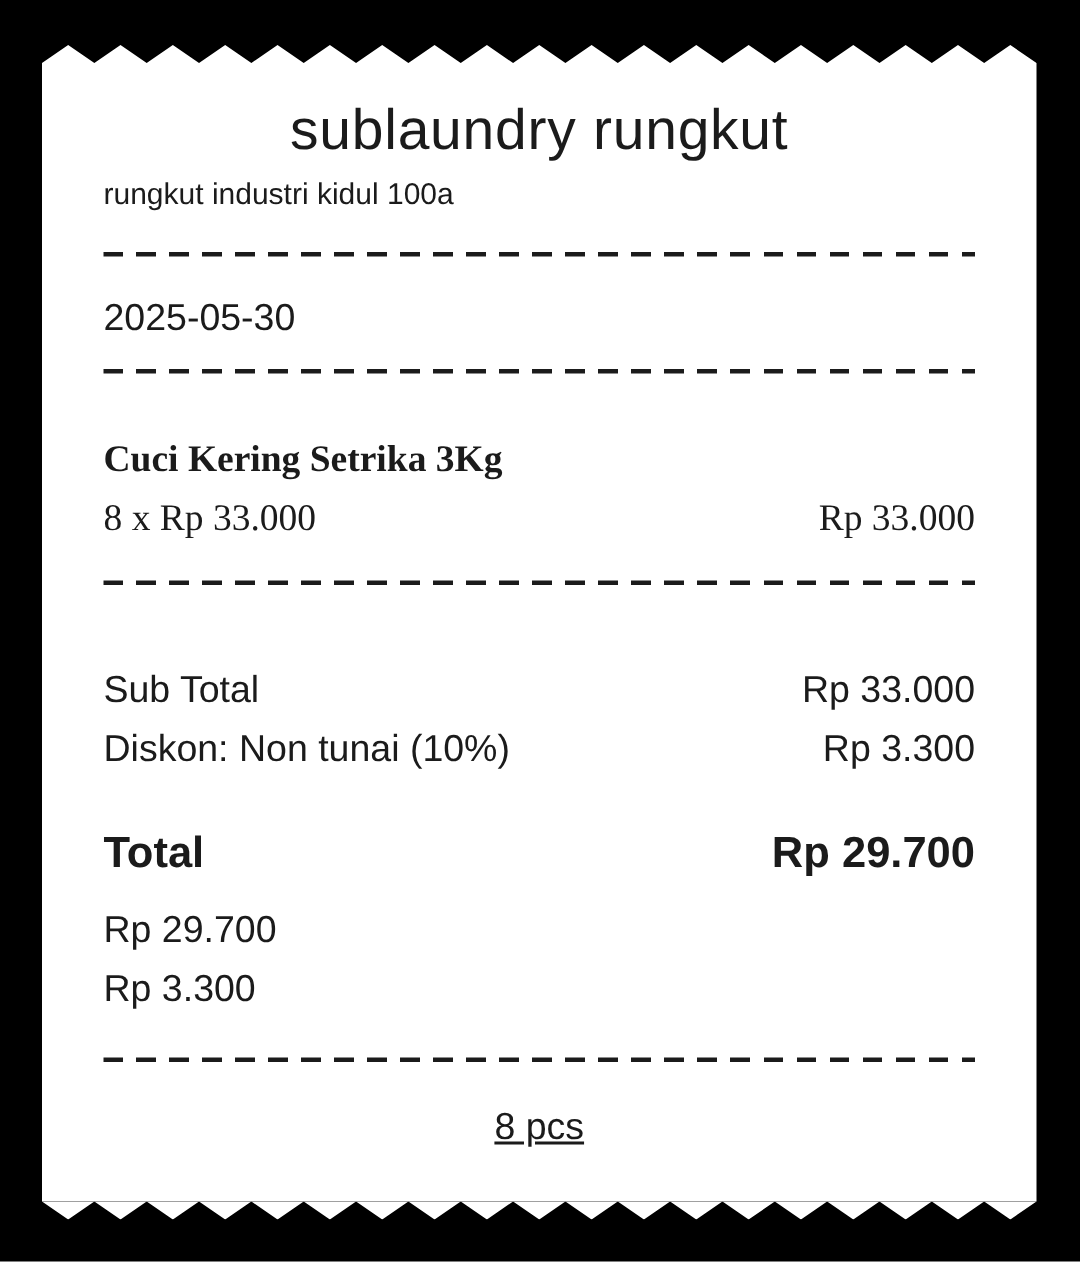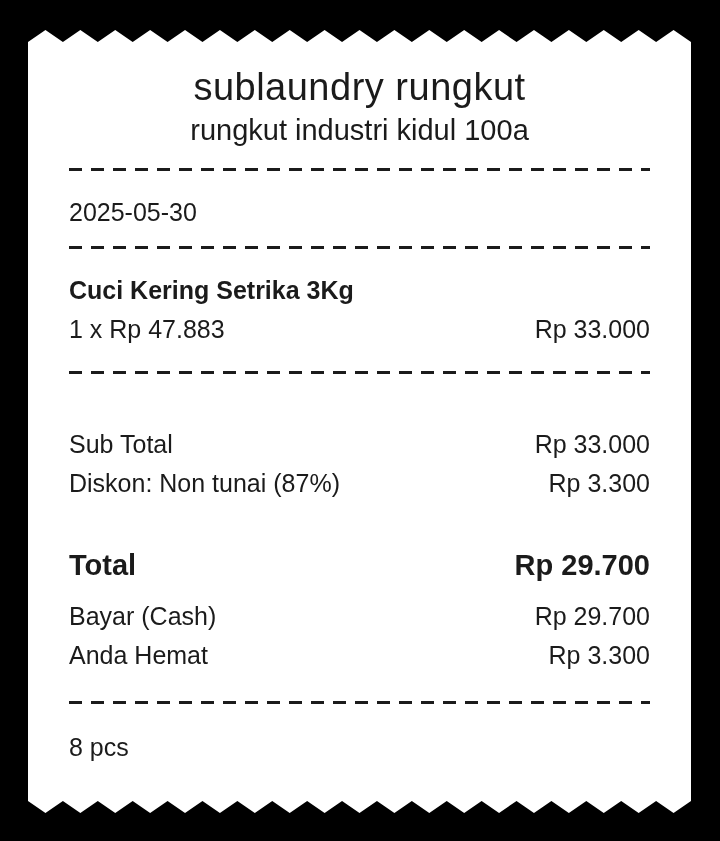--- a/index.html
+++ b/index.html
@@ -30,59 +30,60 @@
     overflow:hidden;
   }
   .store-name{
     margin-top:22px;
     font-size:38px;
     line-height:46px;
     text-align:center;
     letter-spacing:0.5px;
   }
   .store-address{
-    font-size:29px;
+    font-size:20px;
     line-height:40px;
-    text-align:center;
   }
   .dash{
     height:3px;
     background:repeating-linear-gradient(90deg, var(--ink) 0 13px, transparent 13px 22px);
   }
   .dash-1{margin-top:18px;}
   .dash-2{margin-top:14px;}
   .dash-3{margin-top:22px;}
   .dash-4{margin-top:26px;}
   .row{
     display:flex;
     justify-content:space-between;
     align-items:center;
     font-size:25px;
     line-height:39px;
   }
   .info{margin-top:22px;}
   .right{text-align:right;}
-  .item-block{margin-top:22px;}
+  .item-block{margin-top:38px;font-family:Liberation Serif, serif;}
   .item-name{
     font-size:25px;
     line-height:39px;
     font-weight:bold;
   }
   .summary{margin-top:51px;}
   .total-row{
-    margin-top:40px;
+    margin-top:28px;
     font-size:29px;
     line-height:44px;
     font-weight:bold;
   }
   .payments{margin-top:10px;}
   .footer-pcs{
     margin-top:24px;
     font-size:25px;
     line-height:39px;
+    text-align:center;
+    text-decoration:underline;
   }
 </style>
 </head>
 <body>
 
 <div class="receipt">
 
   <svg class="zigzag" viewBox="0 0 663 12" preserveAspectRatio="none" aria-hidden="true">
     <polygon id="zz-top" fill="#ffffff" points="0,12 17.44736842105263,0 34.89473684210526,12 52.34210526315789,0 69.78947368421052,12 87.23684210526315,0 104.68421052631578,12 122.13157894736841,0 139.57894736842104,12 157.02631578947367,0 174.4736842105263,12 191.92105263157893,0 209.36842105263156,12 226.8157894736842,0 244.26315789473682,12 261.7105263157895,0 279.1578947368421,12 296.6052631578947,0 314.05263157894734,12 331.5,0 348.9473684210526,12 366.3947368421052,0 383.84210526315786,12 401.2894736842105,0 418.7368421052631,12 436.1842105263157,0 453.6315789473684,12 471.07894736842104,0 488.52631578947364,12 505.97368421052624,0 523.421052631579,12 540.8684210526316,0 558.3157894736842,12 575.7631578947368,0 593.2105263157894,12 610.6578947368421,0 628.1052631578947,12 645.5526315789473,0 663,12"></polygon>
   </svg>
@@ -98,50 +99,48 @@
       <div class="row">
         <span>2025-05-30</span>
       </div>
     </div>
 
     <div class="dash dash-2"></div>
 
     <div class="item-block">
       <div class="item-name">Cuci Kering Setrika 3Kg</div>
       <div class="row">
-        <span>1 x Rp 47.883</span>
+        <span>8 x Rp 33.000</span>
         <span class="right">Rp 33.000</span>
       </div>
     </div>
 
     <div class="dash dash-3"></div>
 
     <div class="summary">
       <div class="row">
         <span>Sub Total</span>
         <span class="right">Rp 33.000</span>
       </div>
       <div class="row">
-        <span>Diskon: Non tunai (87%)</span>
+        <span>Diskon: Non tunai (10%)</span>
         <span class="right">Rp 3.300</span>
       </div>
     </div>
 
     <div class="row total-row">
       <span>Total</span>
       <span class="right">Rp 29.700</span>
     </div>
 
     <div class="payments">
       <div class="row">
-        <span>Bayar (Cash)</span>
         <span class="right">Rp 29.700</span>
       </div>
       <div class="row">
-        <span>Anda Hemat</span>
         <span class="right">Rp 3.300</span>
       </div>
     </div>
 
     <div class="dash dash-4"></div>
 
     <div class="footer-pcs">8 pcs</div>
 
   </div>
 

